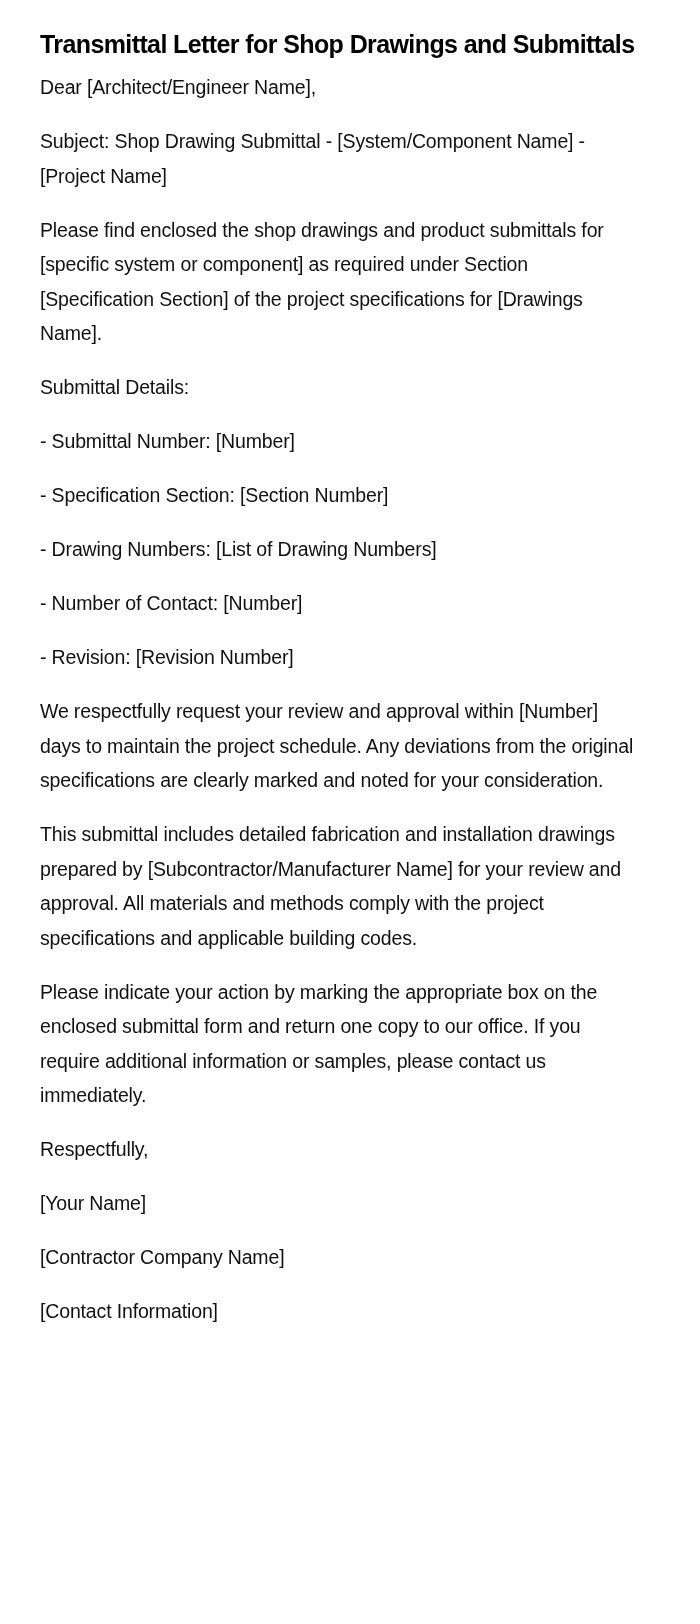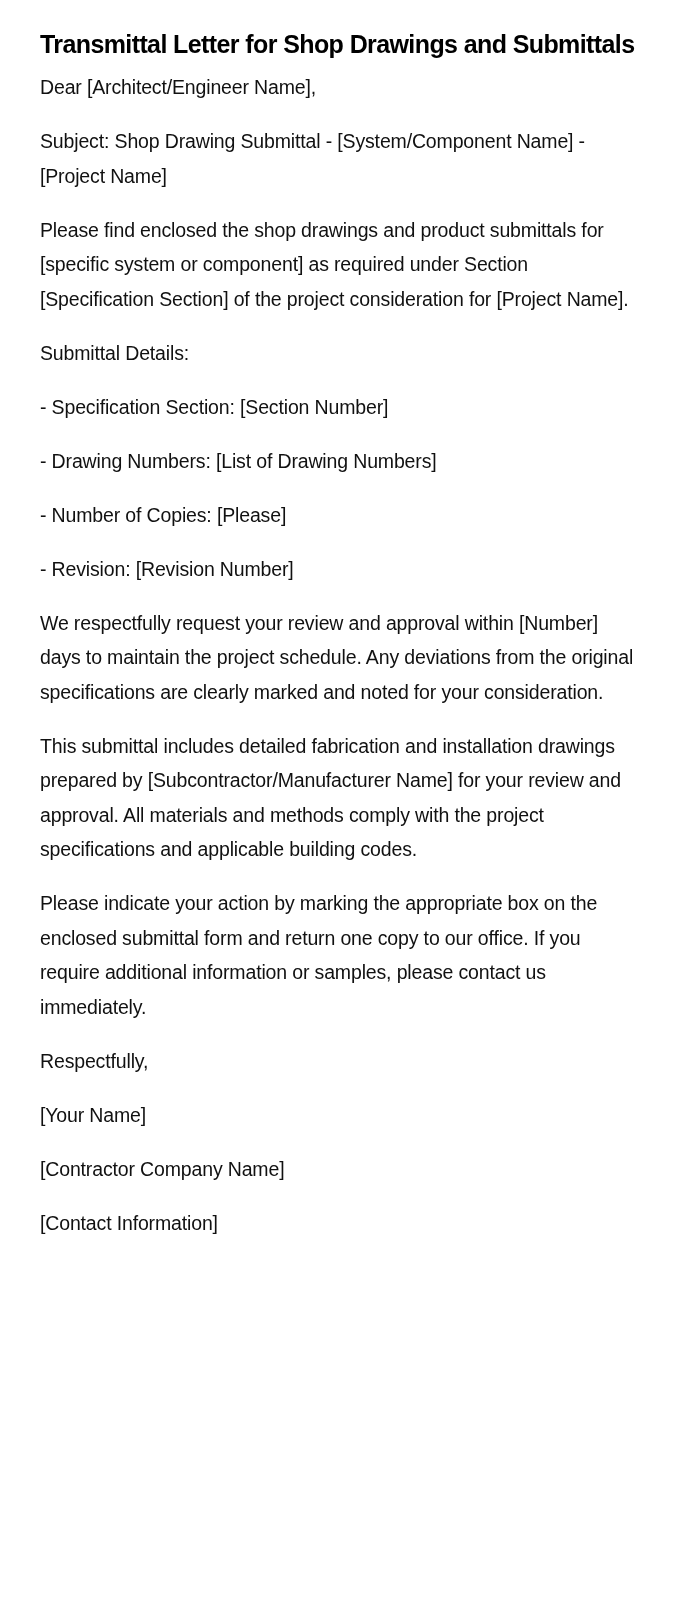--- a/index.html
+++ b/index.html
@@ -30,26 +30,27 @@
   }
 </style>
 </head>
 <body>
 
 <div class="page">
   <h1 class="title">Transmittal Letter for Shop Drawings and Submittals</h1>
 
   <p class="para">Dear [Architect/Engineer Name],</p>
   <p class="para">Subject: Shop Drawing Submittal - [System/Component Name] - [Project Name]</p>
-  <p class="para">Please find enclosed the shop drawings and product submittals for [specific system or component] as required under Section [Specification Section] of the project consideration for [Project Name].</p>
+  <p class="para">Please find enclosed the shop drawings and product submittals for [specific system or component] as required under Section [Specification Section] of the project specifications for [Drawings Name].</p>
 
   <p class="para">Submittal Details:</p>
+  <p class="para">- Submittal Number: [Number]</p>
   <p class="para">- Specification Section: [Section Number]</p>
   <p class="para">- Drawing Numbers: [List of Drawing Numbers]</p>
-  <p class="para">- Number of Copies: [Please]</p>
+  <p class="para">- Number of Contact: [Number]</p>
   <p class="para">- Revision: [Revision Number]</p>
 
   <p class="para">We respectfully request your review and approval within [Number] days to maintain the project schedule. Any deviations from the original specifications are clearly marked and noted for your consideration.</p>
   <p class="para">This submittal includes detailed fabrication and installation drawings prepared by [Subcontractor/Manufacturer Name] for your review and approval. All materials and methods comply with the project specifications and applicable building codes.</p>
   <p class="para">Please indicate your action by marking the appropriate box on the enclosed submittal form and return one copy to our office. If you require additional information or samples, please contact us immediately.</p>
 
   <p class="para">Respectfully,</p>
   <p class="para">[Your Name]</p>
   <p class="para">[Contractor Company Name]</p>
   <p class="para">[Contact Information]</p>

